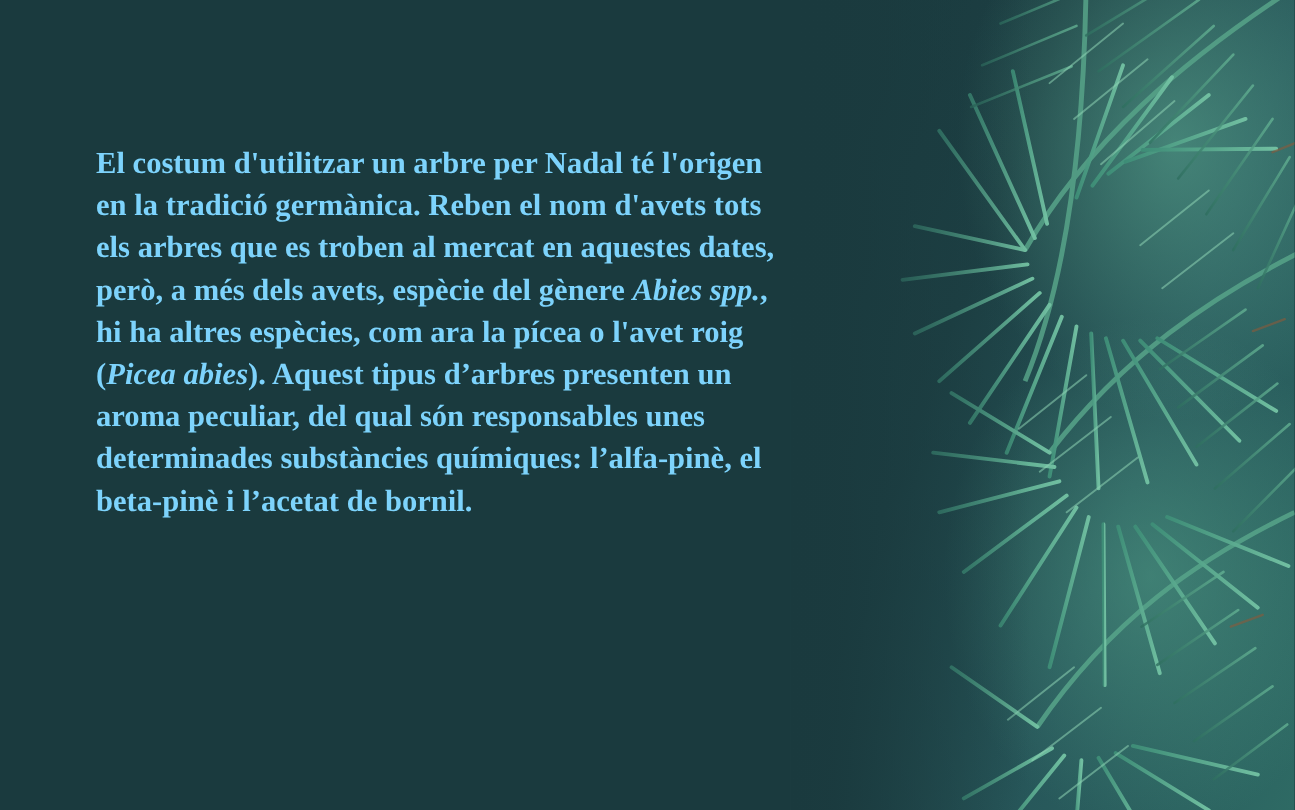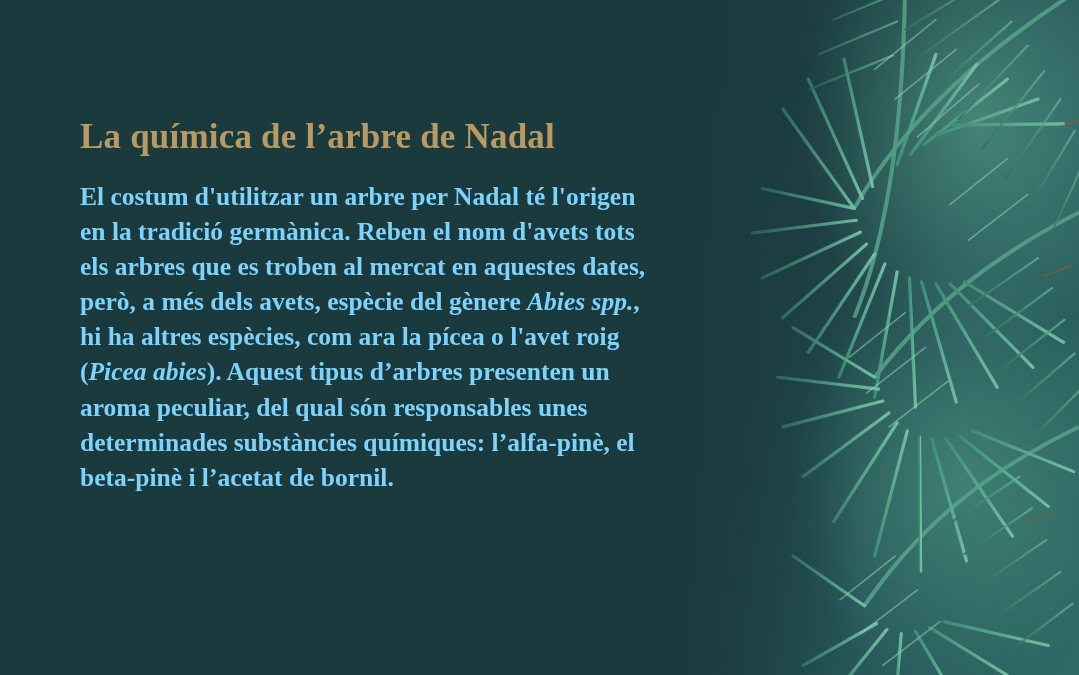--- a/index.html
+++ b/index.html
@@ -181,17 +181,16 @@
           <path d="M452 168 L 476 158"></path>
             <path d="M436 318 L 462 308"></path>
             <path d="M418 566 L 444 556"></path>
         </g>
       </svg>
     </div>
     <div class="fade"></div>
   </div>
 
   <div class="content">
-    <h1 class="title">La química de l’arbre de Nadal</h1>
     <p class="body"><span>El costum d'utilitzar un arbre per Nadal té l'origen en la tradició germànica. Reben el nom d'avets tots els arbres que es troben al mercat en aquestes dates, però, a més dels avets, espècie del gènere </span><i>Abies spp.</i><span>, hi ha altres espècies, com ara la pícea o l'avet roig (</span><i>Picea abies</i><span>). Aquest tipus d’arbres presenten un aroma peculiar, del qual són responsables unes determinades substàncies químiques: l’alfa-pinè, el beta-pinè i l’acetat de bornil.</span></p>
   </div>
 
 </div>
 
 </body></html>

